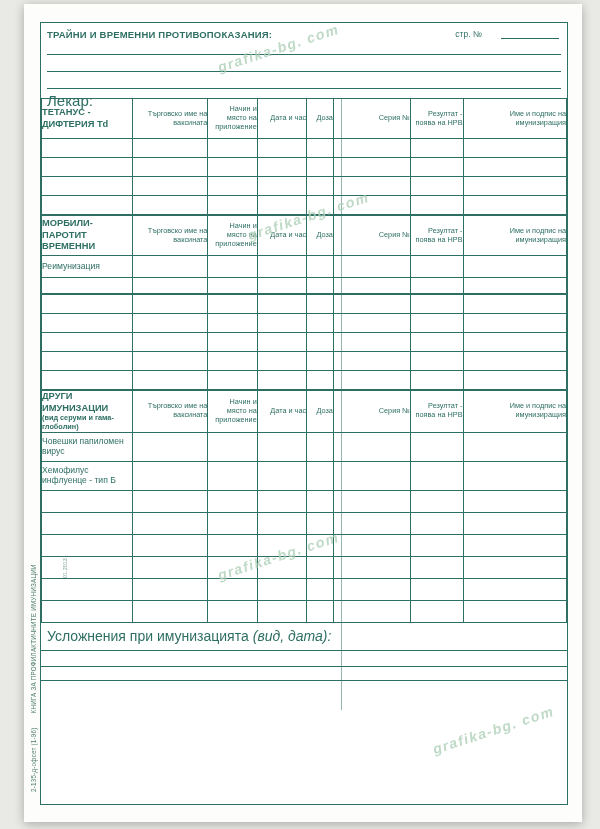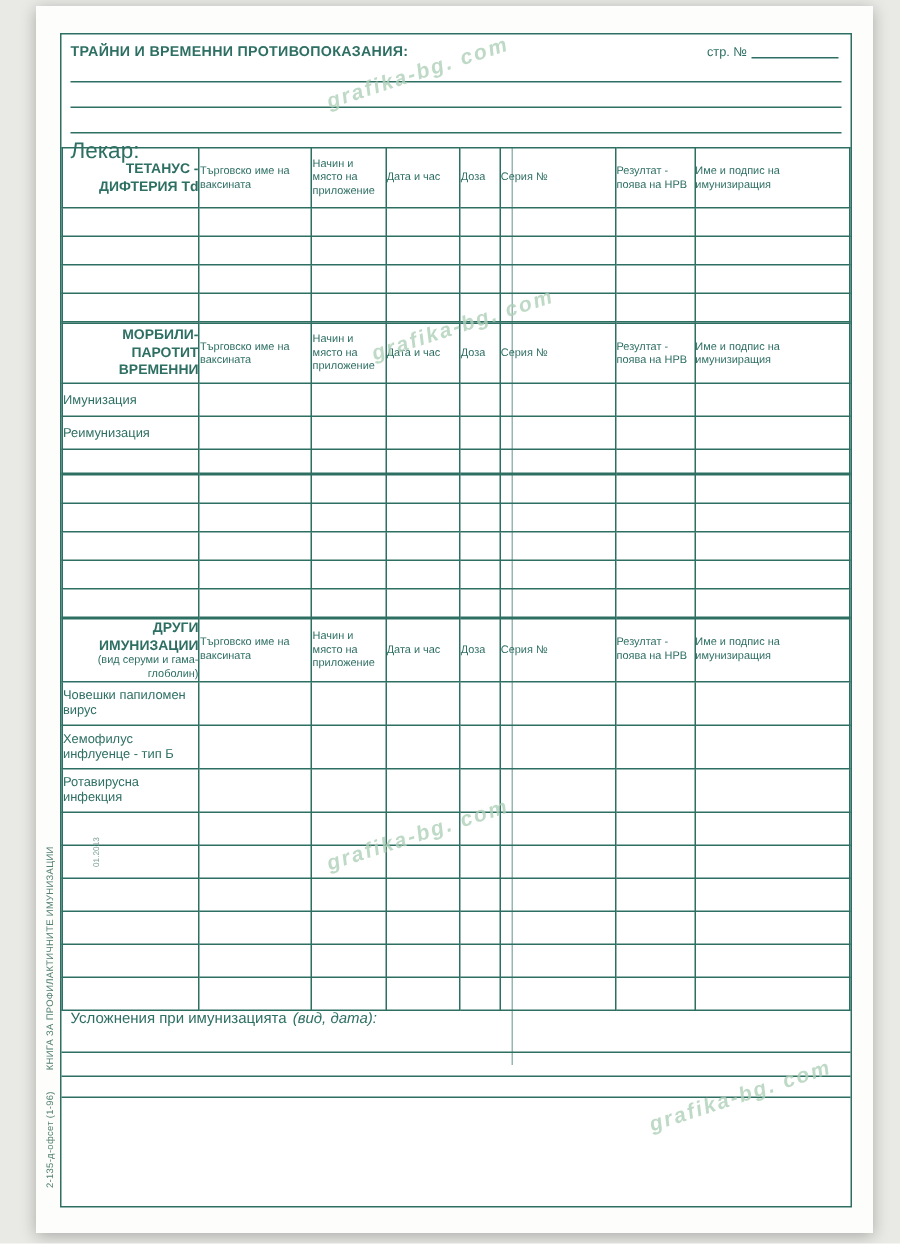--- a/index.html
+++ b/index.html
@@ -14,40 +14,40 @@
     background:#fdfdfc;box-shadow:0 2px 10px rgba(0,0,0,.28);
   }
   .frame{
     position:absolute;left:16px;top:18px;width:528px;height:783px;
     border:1.6px solid #2e6f63;box-sizing:border-box;background:#fff;
   }
   
   .topsec{height:75px;box-sizing:border-box;border-bottom:none;position:relative}
   .toprow{display:flex;justify-content:space-between;align-items:flex-start;padding:6px 8px 0 6px;height:14px}
   .toptitle{font-size:9.5px;font-weight:bold;letter-spacing:.2px}
-  .pageno{font-size:8.5px;display:flex;align-items:flex-end;gap:3px}
+  .pageno{font-size:8.5px;display:flex;align-items:flex-end;gap:19px}
   .blankline{display:inline-block;width:58px;border-bottom:1px solid #2e6f63;height:9px}
   .rule{margin:0 6px;border-bottom:1px solid #2e6f63}
   .rule.r1{height:11px}.rule.r2{height:16px}.rule.r3{height:16px}
   .doctor{font-size:15px;padding:3px 0 0 6px}
   
   table.vax{width:100%;border-collapse:collapse;table-layout:fixed;border:1.5px solid #2e6f63}
   table.vax td{border:1px solid #2e6f63;overflow:hidden;padding:0}
-  td.h{font-size:7.3px;text-align:left;vertical-align:middle;line-height:1.22;padding:1px;color:#2e6f63}
-  td.t{font-size:9.3px;font-weight:bold;text-align:right;vertical-align:middle;line-height:1.25;padding:1px}
-  td.t .sub{display:block;font-weight:normal;font-size:7.3px;line-height:1.2}
+  td.h{font-size:7.3px;text-align:right;vertical-align:middle;line-height:1.22;padding:1px;color:#2e6f63}
+  td.t{font-size:9.3px;font-weight:bold;text-align:left;vertical-align:middle;line-height:1.25;padding:1px}
+  td.t .sub{display:block;font-weight:bold;font-size:7.3px;line-height:1.2}
   td.l{font-size:8.6px;text-align:left;vertical-align:middle;padding:2px 3px;line-height:1.15}
   tr.hd{height:40px}
   .t1 tr.r{height:19px}
   .t2 tr.r{height:22px}.t2 tr.re{height:16px}
   .t3 tr.r{height:19px}
   .t4 tr.rn{height:29px}.t4 tr.re{height:22px}
   
   .bot{box-sizing:border-box}
-  .brow{box-sizing:border-box;border-bottom:1px solid #2e6f63;display:flex;align-items:flex-start;padding-left:6px;font-size:10px}
+  .brow{box-sizing:border-box;border-bottom:1px solid #2e6f63;display:flex;align-items:center;padding-left:6px;font-size:14px}
   .brow .it{font-style:italic;margin-left:4px}
   .brow.lbl1{height:28px}
   .brow.e1{height:16px}.brow.e2{height:14px}
   .brow.lbl2{height:24px}
   .brow.last{height:16px;border-bottom:none}
   
   .fold{position:absolute;left:300px;top:75px;width:1px;height:612px;background:#2e6f63;opacity:.5}
   .wm{
     position:absolute;font-size:14px;font-weight:bold;font-style:italic;
     color:#aed0b8;transform:rotate(-18deg);letter-spacing:1.5px;opacity:.8;white-space:nowrap;
@@ -162,30 +162,20 @@
           <tr class="hd">
         <td class="t">МОРБИЛИ-ПАРОТИТ ВРЕМЕННИ</td>
         <td class="h">Търговско име на ваксината</td>
         <td class="h">Начин и място на приложение</td>
         <td class="h">Дата и час</td>
         <td class="h">Доза</td>
         <td class="h">Серия №</td>
         <td class="h">Резултат - поява на НРВ</td>
         <td class="h">Име и подпис на имунизиращия</td>
       </tr>
-      <tr class="r">
-            <td class="l">Имунизация</td>
-            <td></td>
-            <td></td>
-            <td></td>
-            <td></td>
-            <td></td>
-            <td></td>
-            <td></td>
-          </tr>
       <tr class="r">
             <td class="l">Реимунизация</td>
             <td></td>
             <td></td>
             <td></td>
             <td></td>
             <td></td>
             <td></td>
             <td></td>
           </tr>
@@ -302,30 +292,20 @@
       <tr class="rn">
             <td class="l">Хемофилус инфлуенце - тип Б</td>
             <td></td>
             <td></td>
             <td></td>
             <td></td>
             <td></td>
             <td></td>
             <td></td>
           </tr>
-      <tr class="rn">
-            <td class="l">Ротавирусна инфекция</td>
-            <td></td>
-            <td></td>
-            <td></td>
-            <td></td>
-            <td></td>
-            <td></td>
-            <td></td>
-          </tr>
       <tr class="re">
             <td class="l"></td>
             <td></td>
             <td></td>
             <td></td>
             <td></td>
             <td></td>
             <td></td>
             <td></td>
           </tr>

